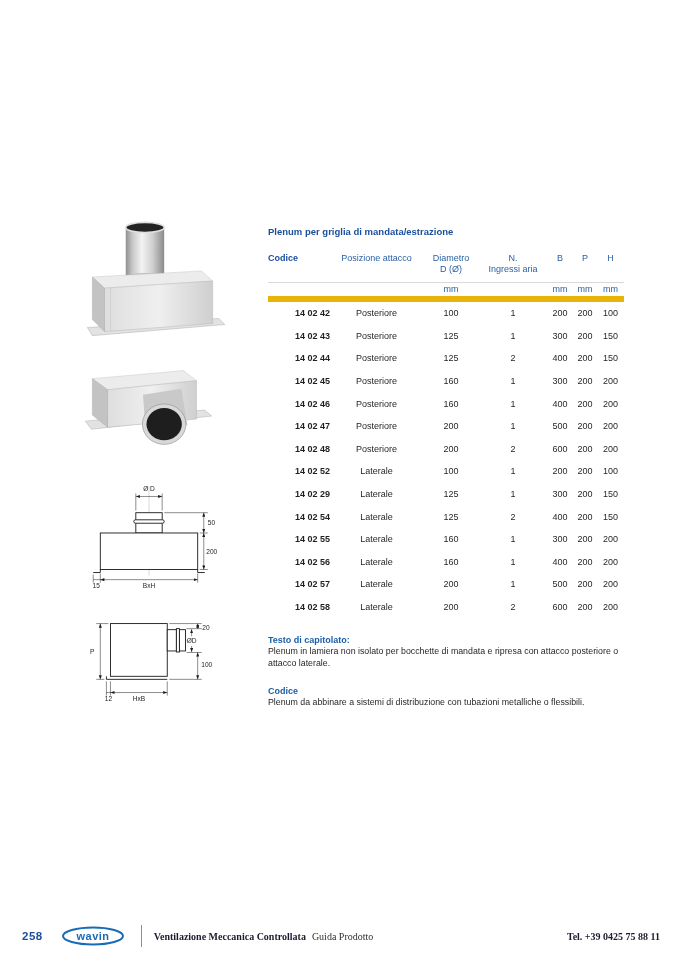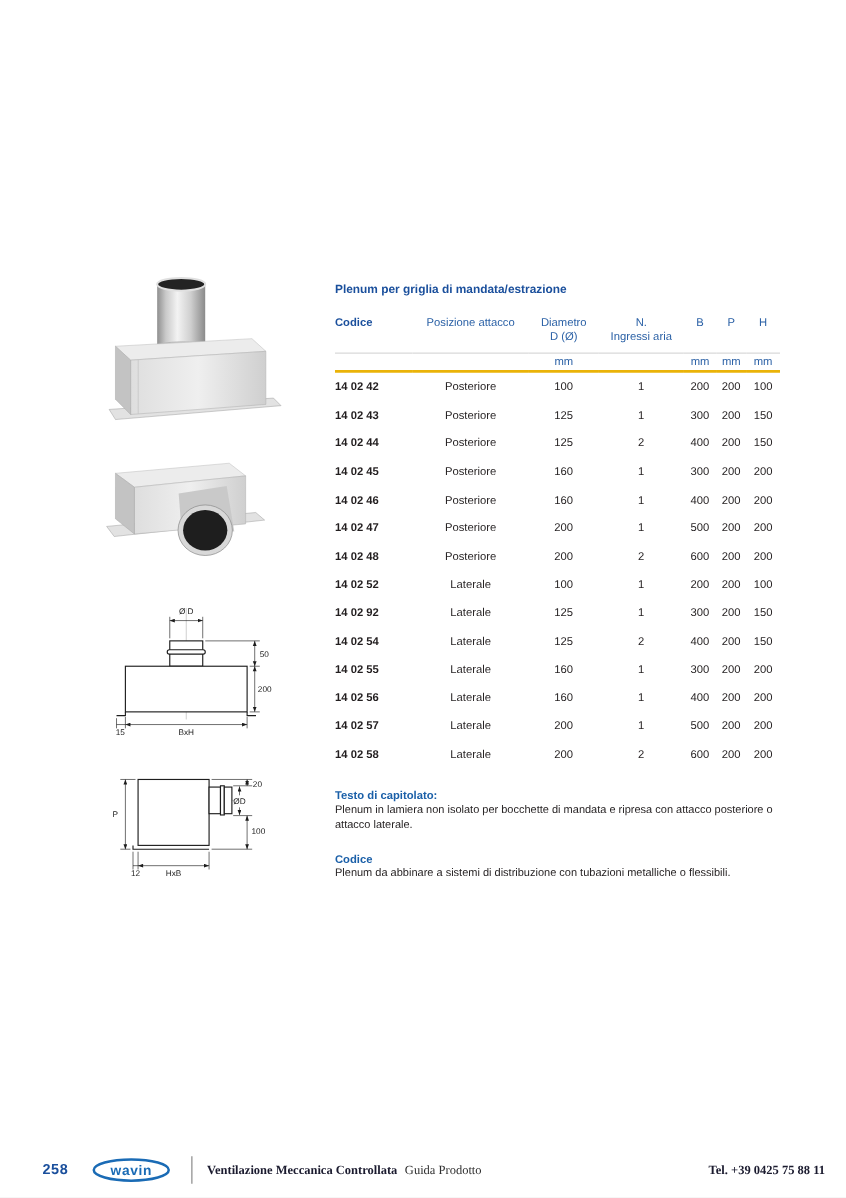--- a/index.html
+++ b/index.html
@@ -17,30 +17,30 @@
   .content{position:absolute;left:268px;top:226px;width:358px;}
   .title{font-size:9.5px;font-weight:bold;color:#1a4f9c;margin:0 0 16px 0;}
 
   table{border-collapse:collapse;width:356px;table-layout:fixed;}
   col.c0{width:62px;} col.c1{width:93px;} col.c2{width:56px;} col.c3{width:68px;}
   col.c4{width:26px;} col.c5{width:24px;} col.c6{width:27px;}
   th{color:#2b61a6;font-weight:normal;font-size:9px;vertical-align:top;padding:0;
      white-space:pre-line;line-height:11px;}
   tr.head th{padding-bottom:7px;}
   tr.head th.c0{text-align:left;font-weight:bold;color:#1a4f9c;margin-left:44px;}
-  tr.units th{border-top:1px solid #d9d9d9;border-bottom:2px solid #eab308;
+  tr.units th{border-top:1px solid #d9d9d9;border-bottom:6px solid #eab308;
               height:13px;vertical-align:middle;line-height:13px;}
   td{font-size:9px;height:22.6px;padding:0;text-align:center;color:#231f20;}
-  td.c0{text-align:left;font-weight:bold;}
+  td.c0{text-align:right;font-weight:bold;}
 
   .sub{font-size:9px;font-weight:bold;color:#1a5fa8;margin:17px 0 1px 0;}
   .bodytext{font-size:8.8px;line-height:11.5px;margin:0;width:358px;color:#231f20;}
 
   
-  .footer{position:absolute;left:34px;right:17px;top:925px;display:flex;align-items:center;}
+  .footer{position:absolute;left:22px;right:17px;top:925px;display:flex;align-items:center;}
   .pagenum{font-size:11.5px;font-weight:bold;color:#1a4f9c;letter-spacing:0.5px;}
   .logo{margin-left:18px;display:block;}
   .fdivider{width:1px;height:22px;background:#8f8f8f;margin:0 12px 0 16px;}
   .ftitle{font-family:"Liberation Serif",serif;font-size:10px;font-weight:bold;color:#1b1b2f;}
   .fsub{font-family:"Liberation Serif",serif;font-size:10px;color:#2e2e2e;margin-left:6px;}
   .phone{margin-left:auto;font-family:"Liberation Serif",serif;font-size:10px;font-weight:bold;color:#1b1b2f;}
 
   .dimtxt{font-size:6.5px;fill:#1d1d1d;font-family:"Liberation Sans",sans-serif;}
 </style>
 </head>
@@ -261,21 +261,21 @@
           <tr>
             <td class="c0">14 02 52</td>
             <td class="c1">Laterale</td>
             <td class="c2">100</td>
             <td class="c3">1</td>
             <td class="c4">200</td>
             <td class="c5">200</td>
             <td class="c6">100</td>
           </tr>
           <tr>
-            <td class="c0">14 02 92</td>
+            <td class="c0">14 02 29</td>
             <td class="c1">Laterale</td>
             <td class="c2">125</td>
             <td class="c3">1</td>
             <td class="c4">300</td>
             <td class="c5">200</td>
             <td class="c6">150</td>
           </tr>
           <tr>
             <td class="c0">14 02 54</td>
             <td class="c1">Laterale</td>

